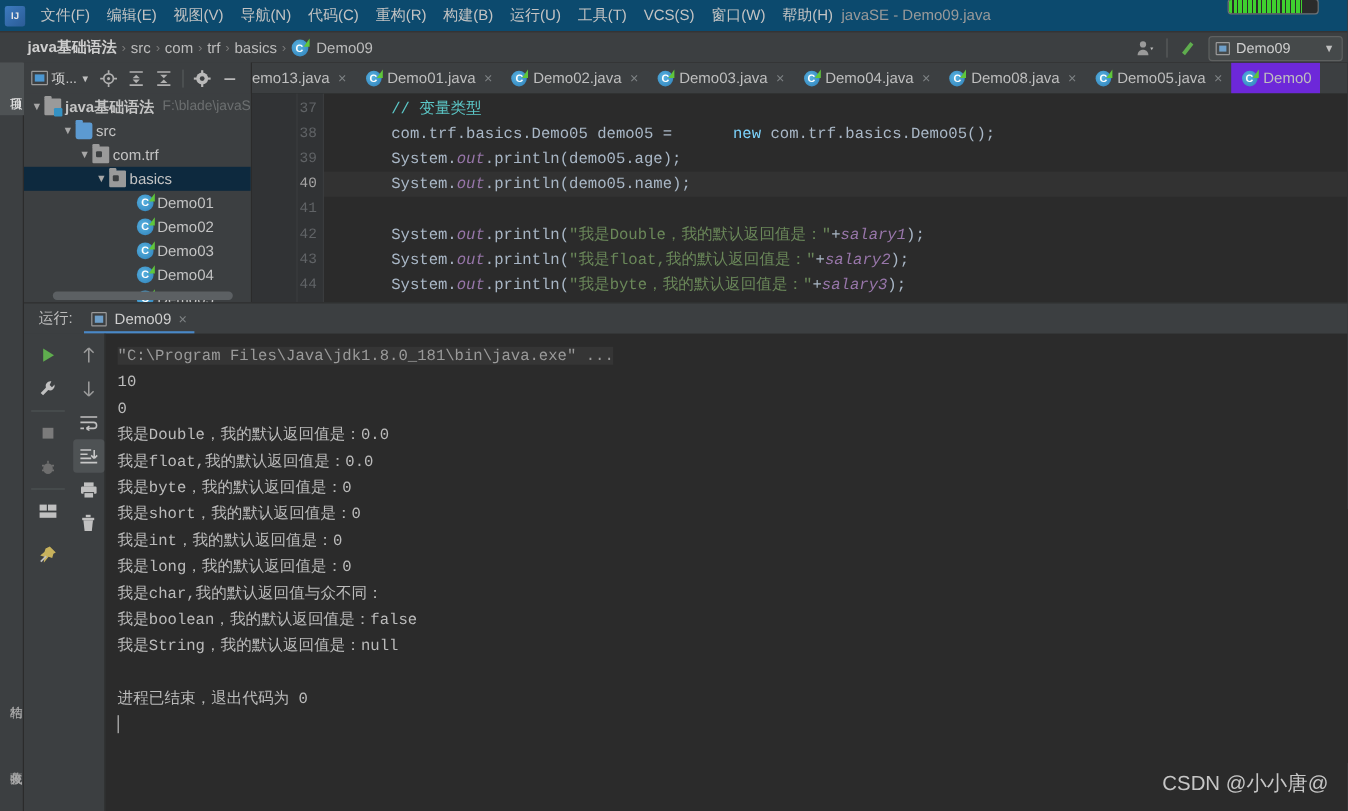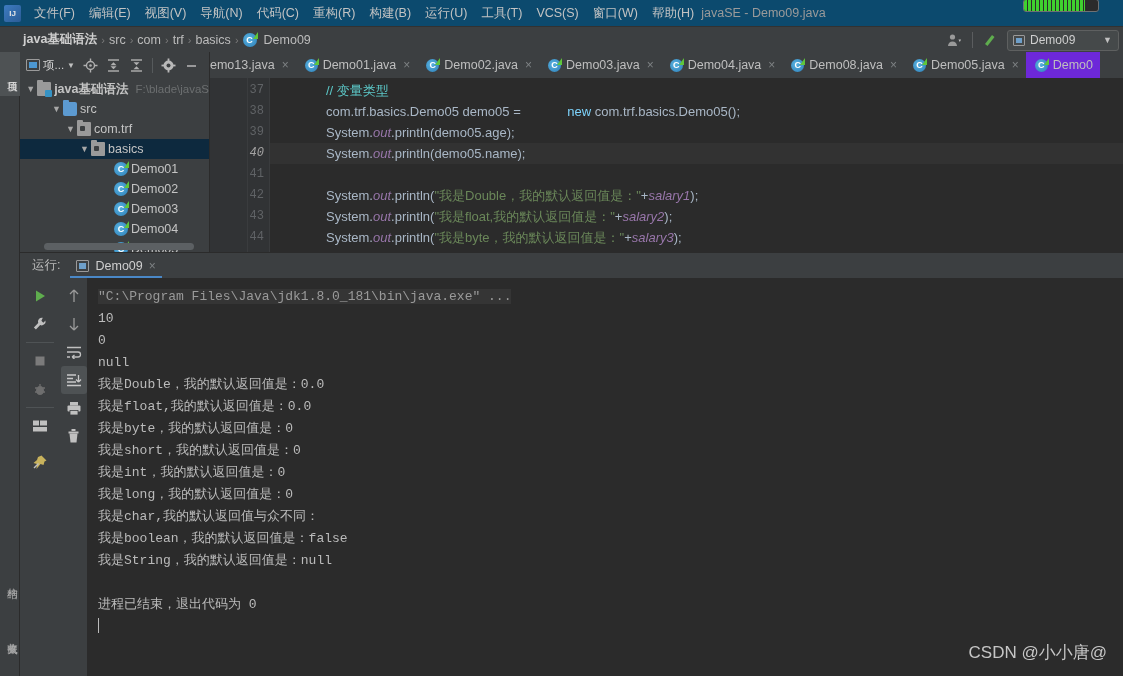--- a/index.html
+++ b/index.html
@@ -135,29 +135,29 @@
   .tab .x{ color:#7e8284;font-size:12px;margin-left:2px; }
   .tab-ico{ width:13px;height:13px;flex:none; }
 
   .codearea{ position:relative;height:174px;background:#2b2b2b;display:flex; }
   .gutter{
     width:60px;flex:none;background:#313335;position:relative;
     text-align:right;font-family:"Liberation Mono","DejaVu Sans Mono",monospace;font-size:12px;
     color:#606366;padding-top:2px;
   }
   .gnum{ height:21px;line-height:21px;padding-right:6px; }
-  .gnum.cur{ color:#a4a3a3;font-style:italic; }
+  .gnum.cur{ color:#a4a3a3; }
   .gutter:after{
     content:"";position:absolute;right:22px;top:0;bottom:0;width:1px;background:#3a3c3e;
   }
   .gutter:before{
     content:"";position:absolute;right:0px;top:0;bottom:0;width:1px;background:#3a3c3e;
   }
   .codelines{
-    flex:1;font-family:Liberation Sans, sans-serif;font-size:13px;
+    flex:1;font-family:Liberation Mono, monospace;font-size:13px;
     padding-top:2px;overflow:hidden;position:relative;
   }
   .cl{ height:21px;line-height:21px;white-space:pre;padding-left:56px;color:#a9b7c6; }
   .cl.hl{ background:#323232; }
   .k{ color:#7dd3fc;margin-left:43px; }
   .s{ color:#6a8759; }
   .f{ color:#9876aa;font-style:italic; }
   .fi{ color:#9876aa;font-style:italic; }
   .cmt{ color:#5cc8c8; }
   .ident{ color:#a9b7c6; }
@@ -544,21 +544,20 @@
           <path d="M3.5 5.5h8l-1 9h-6z" fill="#c0c0c0"></path>
           <rect x="5.5" y="1" width="4" height="2" fill="#c0c0c0"></rect>
         </svg>
       </div>
     </div>
 
     <div class="console">
       <div class="cline"><span class="cmd">"C:\Program Files\Java\jdk1.8.0_181\bin\java.exe" ...</span></div>
       <div class="cline">10</div>
       <div class="cline">0</div>
-      <div class="cline">null</div>
       <div class="cline">我是Double，我的默认返回值是：0.0</div>
       <div class="cline">我是float,我的默认返回值是：0.0</div>
       <div class="cline">我是byte，我的默认返回值是：0</div>
       <div class="cline">我是short，我的默认返回值是：0</div>
       <div class="cline">我是int，我的默认返回值是：0</div>
       <div class="cline">我是long，我的默认返回值是：0</div>
       <div class="cline">我是char,我的默认返回值与众不同： </div>
       <div class="cline">我是boolean，我的默认返回值是：false</div>
       <div class="cline">我是String，我的默认返回值是：null</div>
       <div class="cline"> </div>

